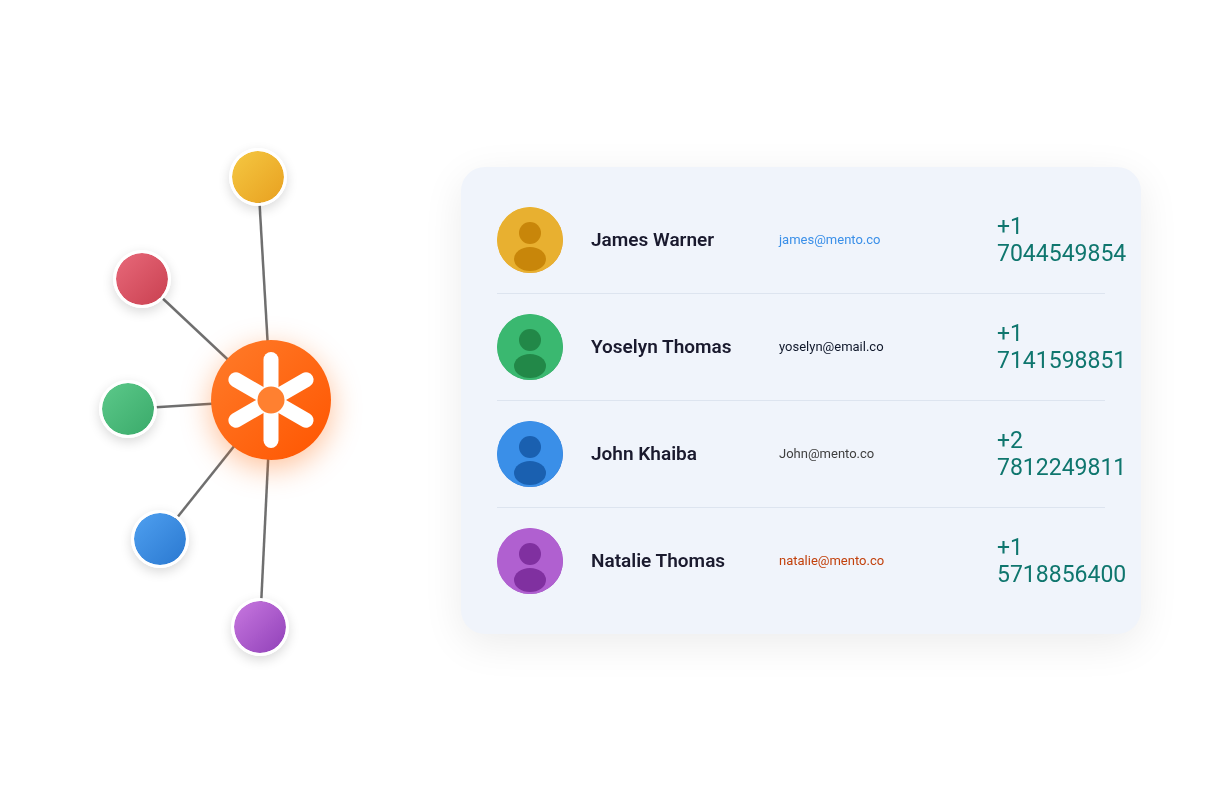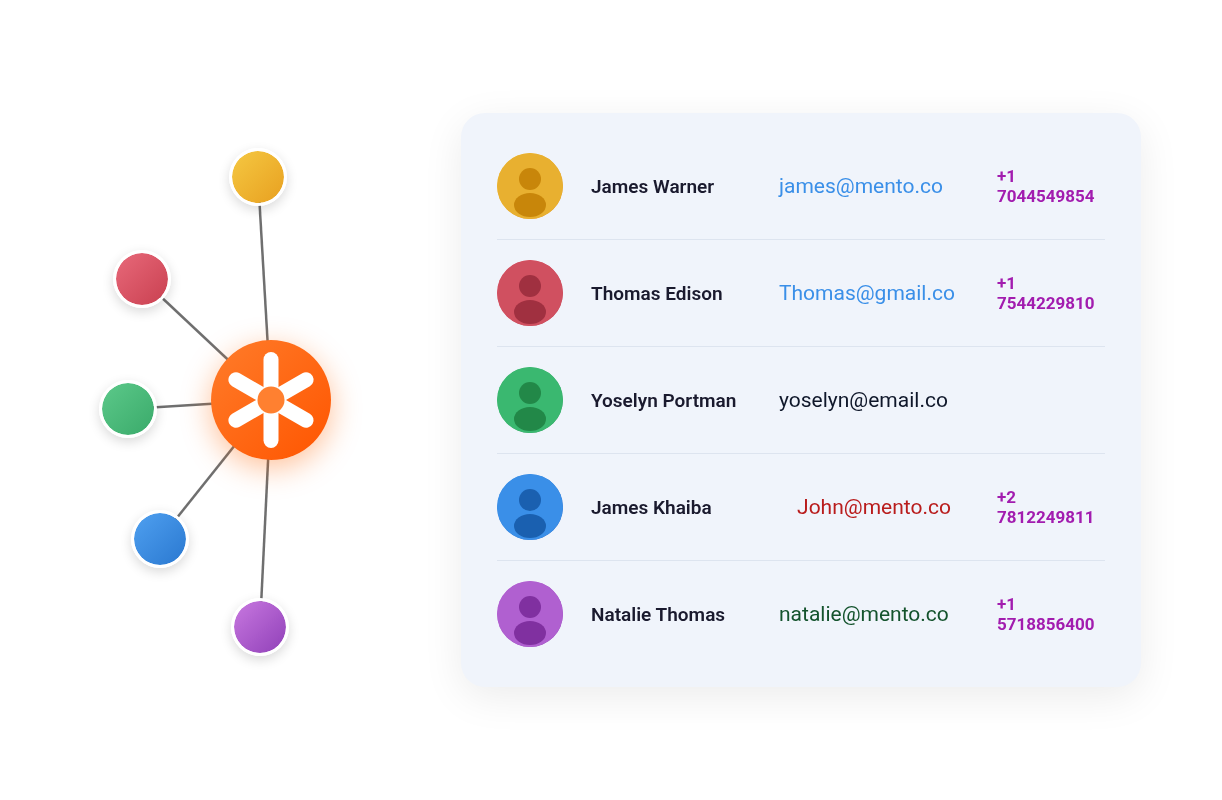--- a/index.html
+++ b/index.html
@@ -122,30 +122,30 @@
     }
 
     .contact-name {
       font-size: 19px;
       font-weight: 600;
       color: #1a1a2e;
       min-width: 160px;
     }
 
     .contact-email {
-      font-size: 21px;
+      font-size: 13px;
       color: #3a8fe8;
       min-width: 190px;
       text-decoration: none;
     }
 
     .contact-phone {
-      font-size: 17px;
-      font-weight: 700;
-      color: #a21caf;
+      font-size: 23px;
+      font-weight: 400;
+      color: #0f766e;
     }
 
     
     .asterisk-svg {
       width: 62px;
       height: 62px;
     }
   </style>
 </head>
 <body>
@@ -225,66 +225,55 @@
           <circle cx="33" cy="33" r="33" fill="#e8b030"></circle>
           <circle cx="33" cy="26" r="11" fill="#c8860a"></circle>
           <ellipse cx="33" cy="52" rx="16" ry="12" fill="#c8860a"></ellipse>
         </svg>
       </div>
       <div class="contact-name">James Warner</div>
       <div class="contact-email" style="color:#3a8fe8; cursor:pointer;">james@mento.co</div>
       <div class="contact-phone">+1 7044549854</div>
     </div>
 
-    <div class="contact-row">
-      <div class="contact-avatar" style="background: linear-gradient(135deg, #e8697a, #c04050);">
-        <svg width="66" height="66" viewBox="0 0 66 66" xmlns="http://www.w3.org/2000/svg">
-          <circle cx="33" cy="33" r="33" fill="#d05060"></circle>
-          <circle cx="33" cy="26" r="11" fill="#a03040"></circle>
-          <ellipse cx="33" cy="52" rx="16" ry="12" fill="#a03040"></ellipse>
-        </svg>
-      </div>
-      <div class="contact-name">Thomas Edison</div>
-      <div class="contact-email" style="color:#3a8fe8; cursor:pointer;">Thomas@gmail.co</div>
-      <div class="contact-phone">+1 7544229810</div>
-    </div>
 
     <div class="contact-row">
       <div class="contact-avatar" style="background: linear-gradient(135deg, #5cc98a, #2a9858);">
         <svg width="66" height="66" viewBox="0 0 66 66" xmlns="http://www.w3.org/2000/svg">
           <circle cx="33" cy="33" r="33" fill="#3ab870"></circle>
           <circle cx="33" cy="26" r="11" fill="#228848"></circle>
           <ellipse cx="33" cy="52" rx="16" ry="12" fill="#228848"></ellipse>
         </svg>
       </div>
-      <div class="contact-name">Yoselyn Portman</div>
+      <div class="contact-name">Yoselyn Thomas</div>
       <div class="contact-email" style="color:#0f172a; cursor:pointer;">yoselyn@email.co</div>
+      <div class="contact-phone">+1 7141598851</div>
     </div>
 
     <div class="contact-row">
       <div class="contact-avatar" style="background: linear-gradient(135deg, #4fa0f0, #2060c0);">
         <svg width="66" height="66" viewBox="0 0 66 66" xmlns="http://www.w3.org/2000/svg">
           <circle cx="33" cy="33" r="33" fill="#3a8fe8"></circle>
           <circle cx="33" cy="26" r="11" fill="#1a60b0"></circle>
           <ellipse cx="33" cy="52" rx="16" ry="12" fill="#1a60b0"></ellipse>
         </svg>
       </div>
-      <div class="contact-name">James Khaiba</div>
-      <div class="contact-email" style="color:#b91c1c; cursor:pointer;text-align:center;">John@mento.co</div>
+      <div class="contact-name">John Khaiba</div>
+      <div class="contact-email" style="color:#404040; cursor:pointer;">John@mento.co</div>
       <div class="contact-phone">+2 7812249811</div>
     </div>
 
     <div class="contact-row">
       <div class="contact-avatar" style="background: linear-gradient(135deg, #c878e0, #8830b0);">
         <svg width="66" height="66" viewBox="0 0 66 66" xmlns="http://www.w3.org/2000/svg">
           <circle cx="33" cy="33" r="33" fill="#b060d0"></circle>
           <circle cx="33" cy="26" r="11" fill="#8030a0"></circle>
           <ellipse cx="33" cy="52" rx="16" ry="12" fill="#8030a0"></ellipse>
         </svg>
       </div>
       <div class="contact-name">Natalie Thomas</div>
-      <div class="contact-email" style="color:#14532d; cursor:pointer;">natalie@mento.co</div>
+      <div class="contact-email" style="color:#c2410c; cursor:pointer;">natalie@mento.co</div>
       <div class="contact-phone">+1 5718856400</div>
     </div>
 
   </div>
 
 </div>
 
 </body></html>

